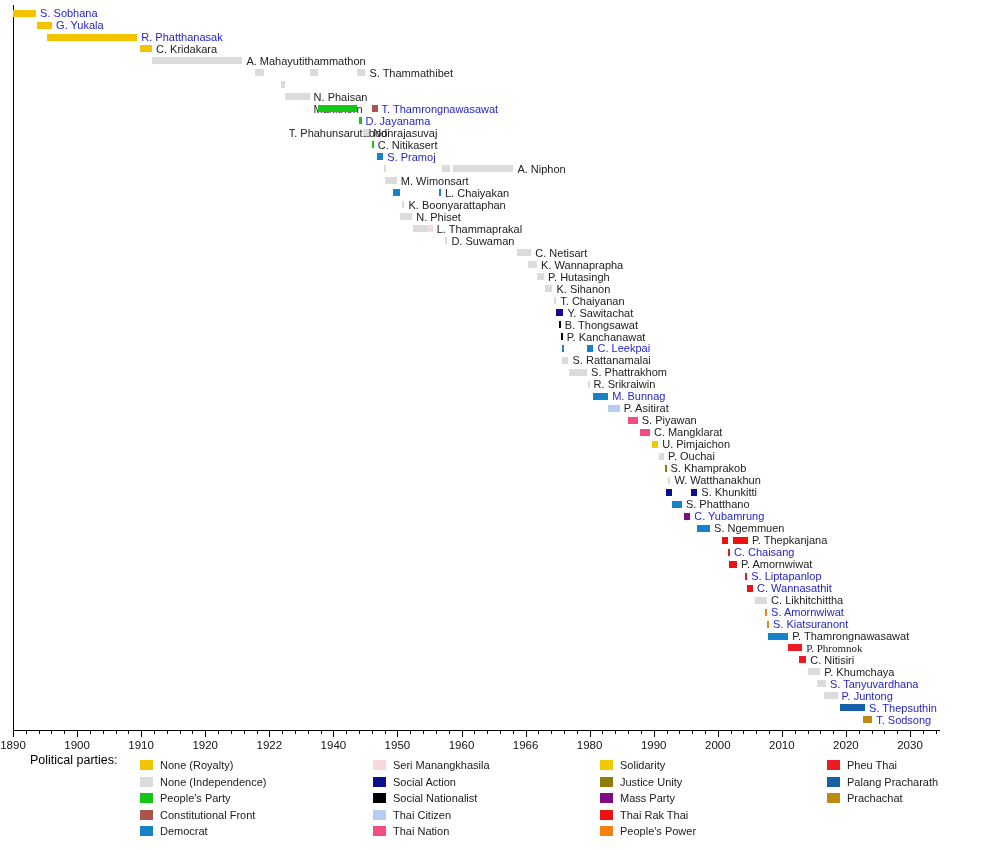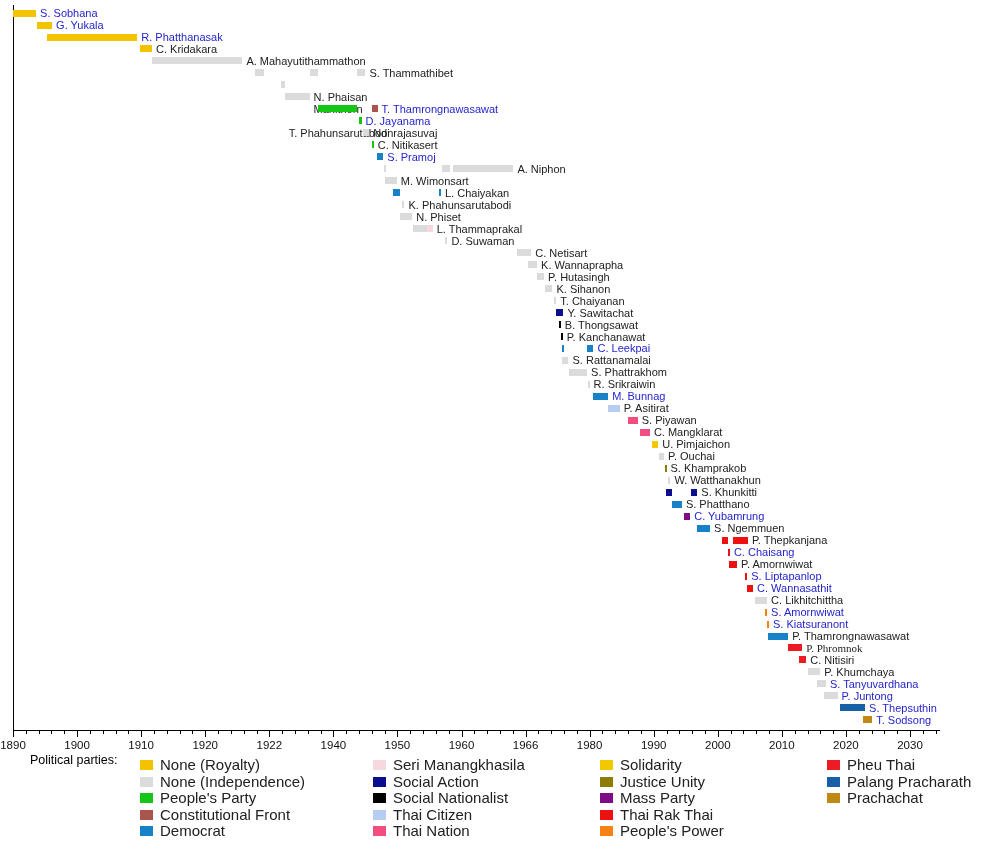--- a/index.html
+++ b/index.html
@@ -6,21 +6,21 @@
   body{width:1000px;height:850px;font-family:"Liberation Sans",sans-serif;}
   #chart{position:relative;width:1000px;height:850px;overflow:hidden;background:#fff;}
   .bar{position:absolute;height:7px;}
   .rowlabel{position:absolute;height:12px;line-height:12px;font-size:11px;color:#202122;white-space:nowrap;}
   .rowlabel.link{color:#2424CE;}
   .frame-line{position:absolute;background:#000;}
   .tick{position:absolute;width:1px;background:#000;}
   .axis-label{position:absolute;width:44px;text-align:center;font-size:11.5px;color:#111;height:13px;line-height:13px;}
   .legend-title{position:absolute;font-size:12.5px;color:#000;height:14px;line-height:14px;white-space:nowrap;}
   .legend-swatch{position:absolute;width:13px;height:10px;}
-  .legend-label{position:absolute;font-size:15px;color:#202122;height:12px;line-height:12px;white-space:nowrap;}
+  .legend-label{position:absolute;font-size:11px;color:#202122;height:12px;line-height:12px;white-space:nowrap;}
 </style>
 </head>
 <body>
 
 <div id="chart">
   <div class="frame-line" style="left:13px;top:5px;width:1px;height:725px;"></div>
   <div class="frame-line" style="left:13px;top:730px;width:927px;height:1px;"></div>
   <div id="bars">
       <div class="bar" style="left: 13px; width: 23.1px; top: 9.5px; background: rgb(243, 195, 0);"></div>
       <div class="rowlabel link" style="left: 40.1px; top: 7px;">S. Sobhana</div>
@@ -55,21 +55,21 @@
       <div class="bar" style="left: 384px; width: 2px; top: 165.2px; background: rgb(219, 219, 219);"></div>
       <div class="bar" style="left: 442.3px; width: 7.7px; top: 165.2px; background: rgb(219, 219, 219);"></div>
       <div class="bar" style="left: 453.2px; width: 60.2px; top: 165.2px; background: rgb(219, 219, 219);"></div>
       <div class="rowlabel" style="left: 517.4px; top: 162.7px;">A. Niphon</div>
       <div class="bar" style="left: 385.2px; width: 11.5px; top: 177.2px; background: rgb(219, 219, 219);"></div>
       <div class="rowlabel" style="left: 400.8px; top: 174.7px;">M. Wimonsart</div>
       <div class="bar" style="left: 392.9px; width: 7px; top: 189.2px; background: rgb(23, 130, 200);"></div>
       <div class="bar" style="left: 439.1px; width: 2px; top: 189.2px; background: rgb(23, 130, 200);"></div>
       <div class="rowlabel" style="left: 445px; top: 186.7px;">L. Chaiyakan</div>
       <div class="bar" style="left: 401.9px; width: 2.6px; top: 201.2px; background: rgb(219, 219, 219);"></div>
-      <div class="rowlabel" style="left: 408.5px; top: 198.7px;">K. Phahunsarutabodi</div>
+      <div class="rowlabel" style="left: 408.5px; top: 198.7px;">K. Boonyarattaphan</div>
       <div class="bar" style="left: 400px; width: 12.2px; top: 213.2px; background: rgb(219, 219, 219);"></div>
       <div class="rowlabel" style="left: 416.2px; top: 210.7px;">N. Phiset</div>
       <div class="bar" style="left: 412.8px; width: 14.1px; top: 225.1px; background: rgb(219, 219, 219);"></div>
       <div class="bar" style="left: 426.9px; width: 5.8px; top: 225.1px; background: rgb(246, 216, 222);"></div>
       <div class="rowlabel" style="left: 436.7px; top: 222.6px;">L. Thammaprakal</div>
       <div class="bar" style="left: 444.8px; width: 2.6px; top: 237.1px; background: rgb(219, 219, 219);"></div>
       <div class="rowlabel" style="left: 451.4px; top: 234.6px;">D. Suwaman</div>
       <div class="bar" style="left: 517.2px; width: 14.1px; top: 249.1px; background: rgb(219, 219, 219);"></div>
       <div class="rowlabel" style="left: 535.3px; top: 246.6px;">C. Netisart</div>
       <div class="bar" style="left: 528.1px; width: 9px; top: 261.1px; background: rgb(219, 219, 219);"></div>

